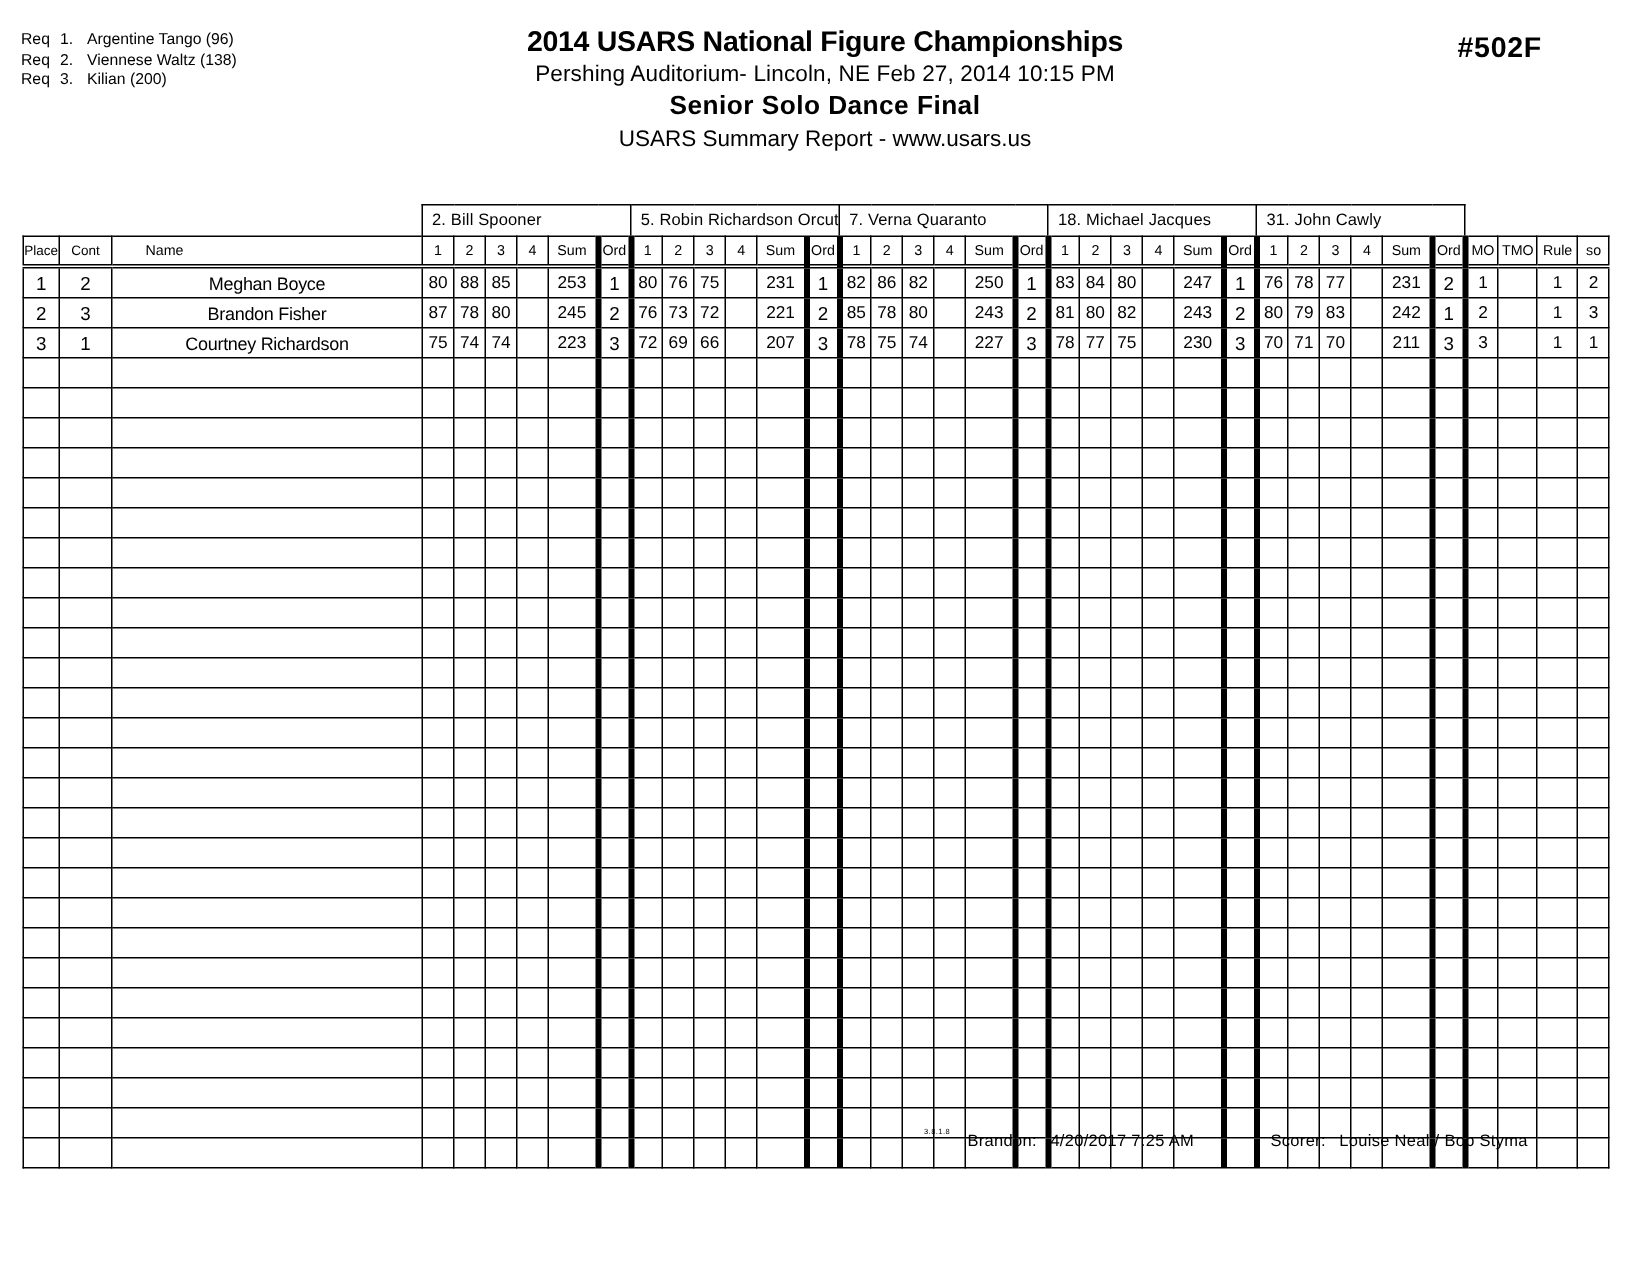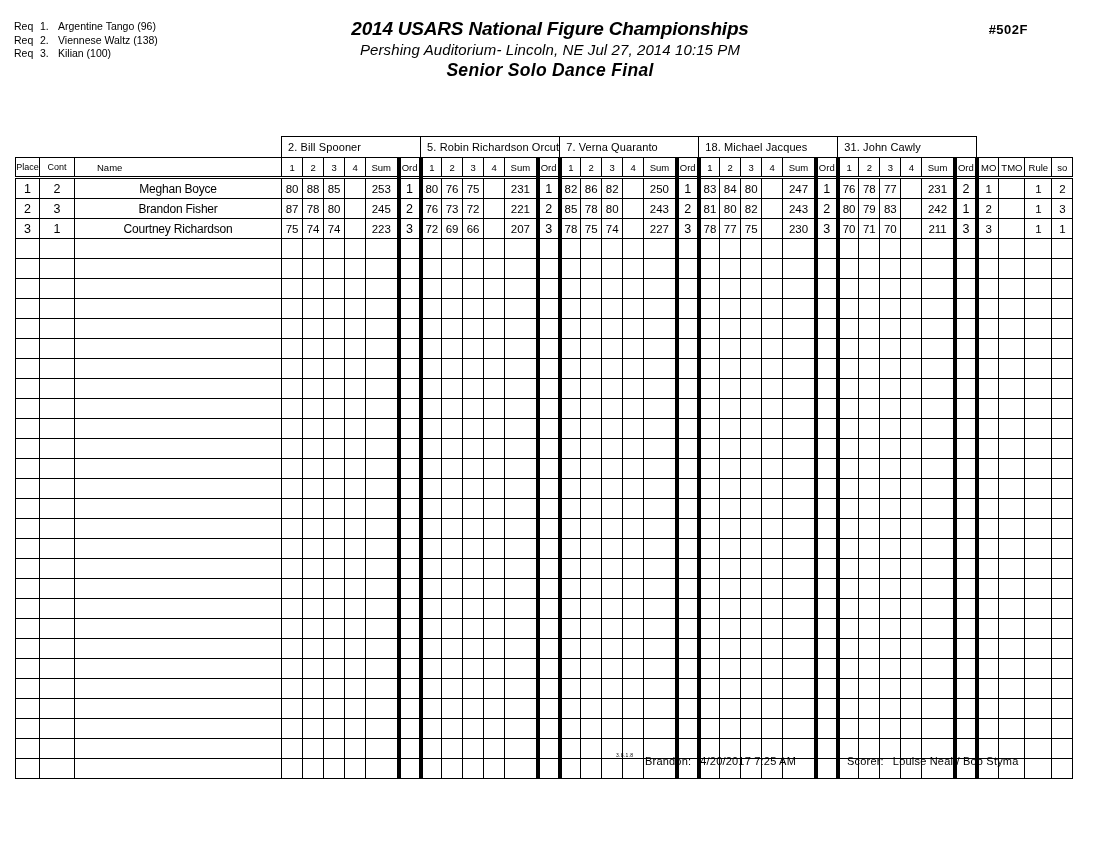--- a/index.html
+++ b/index.html
@@ -29,21 +29,20 @@
   #reqs .req-word { display: inline-block; width: 26px; }
   #reqs .req-num { display: inline-block; width: 18px; }
 
   
   #titleblock {
     position: absolute;
     left: 0;
     top: 18px;
     width: 1100px;
     text-align: center;
-    font-style: italic;
   }
   #title-main {
     font-size: 19px;
     font-weight: bold;
     letter-spacing: -0.2px;
     line-height: 22px;
   }
   #title-venue {
     font-size: 15px;
     line-height: 19px;
@@ -58,21 +57,21 @@
   #title-report {
     font-size: 15px;
     line-height: 22px;
   }
 
   
   #event-number {
     position: absolute;
     right: 72px;
     top: 22px;
-    font-size: 13px;
+    font-size: 19px;
     font-weight: bold;
     letter-spacing: 0.5px;
     text-align: center;
   }
 
   
   #sheet {
     position: absolute;
     left: 15px;
     top: 136px;
@@ -191,28 +190,29 @@
 <body>
 
 <div id="reqs">
   <span class="req-line">
     <span class="req-word">Req</span><span class="req-num">1.</span><span>Argentine Tango (96)</span>
   </span>
   <span class="req-line">
     <span class="req-word">Req</span><span class="req-num">2.</span><span>Viennese Waltz (138)</span>
   </span>
   <span class="req-line">
-    <span class="req-word">Req</span><span class="req-num">3.</span><span>Kilian (100)</span>
+    <span class="req-word">Req</span><span class="req-num">3.</span><span>Kilian (200)</span>
   </span>
 </div>
 
 <div id="titleblock">
   <div id="title-main">2014 USARS National Figure Championships</div>
-  <div id="title-venue">Pershing Auditorium- Lincoln, NE  Jul 27, 2014  10:15 PM</div>
+  <div id="title-venue">Pershing Auditorium- Lincoln, NE  Feb 27, 2014  10:15 PM</div>
   <div id="title-event">Senior Solo Dance Final</div>
+  <div id="title-report">USARS Summary Report - www.usars.us</div>
 </div>
 
 <div id="event-number">#502F</div>
 
 <div id="sheet">
   <table class="grid">
     <colgroup>
       <col style="width:24px">
         <col style="width:35px">
         <col style="width:207px">

